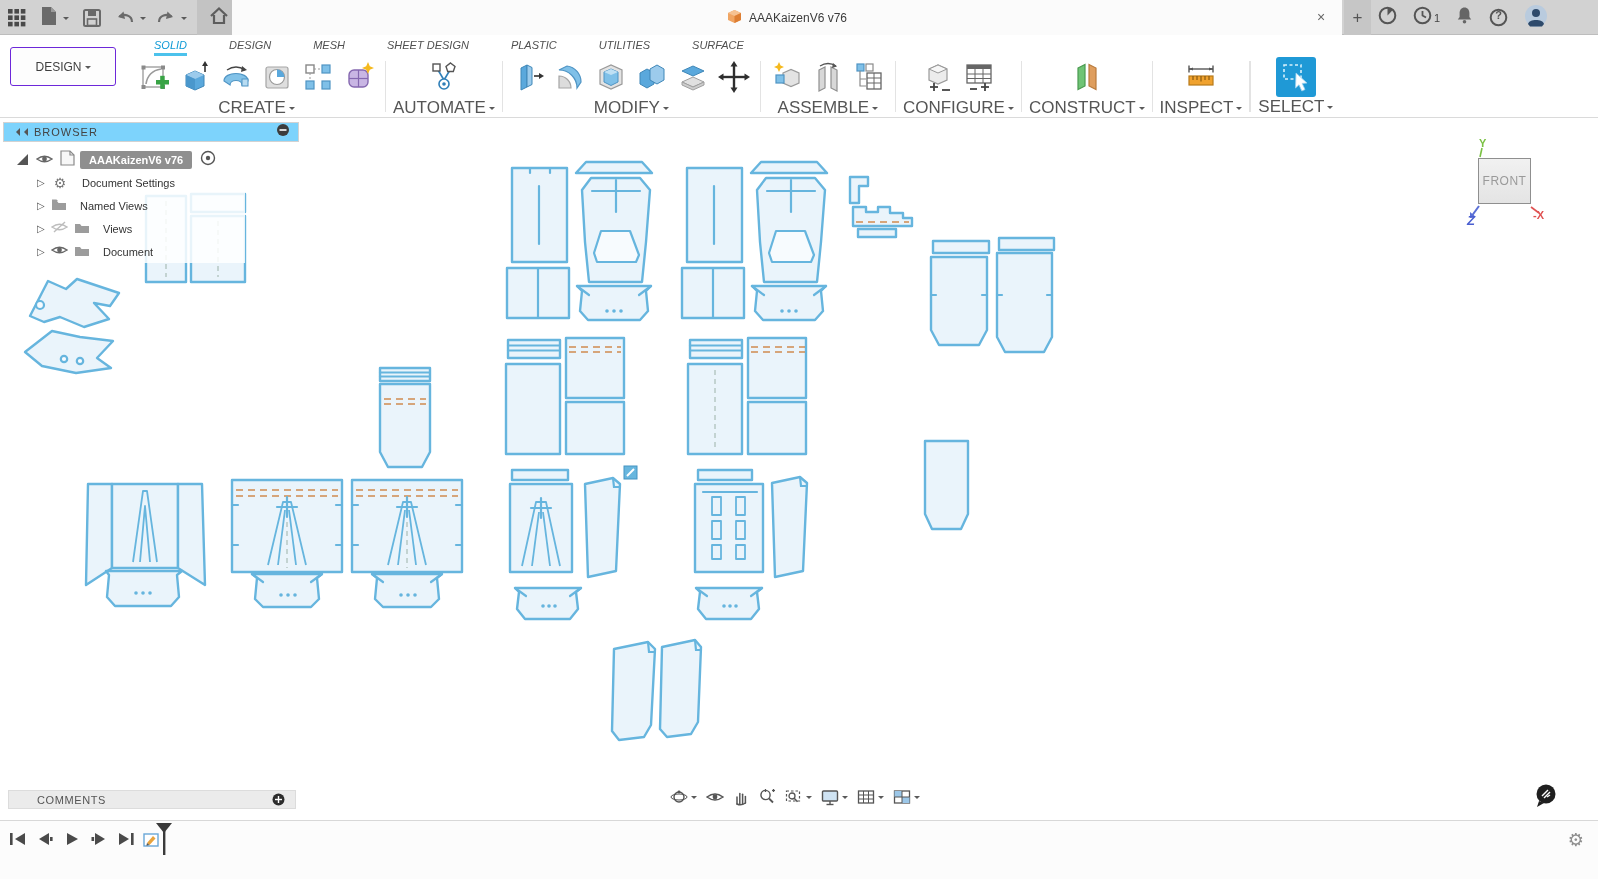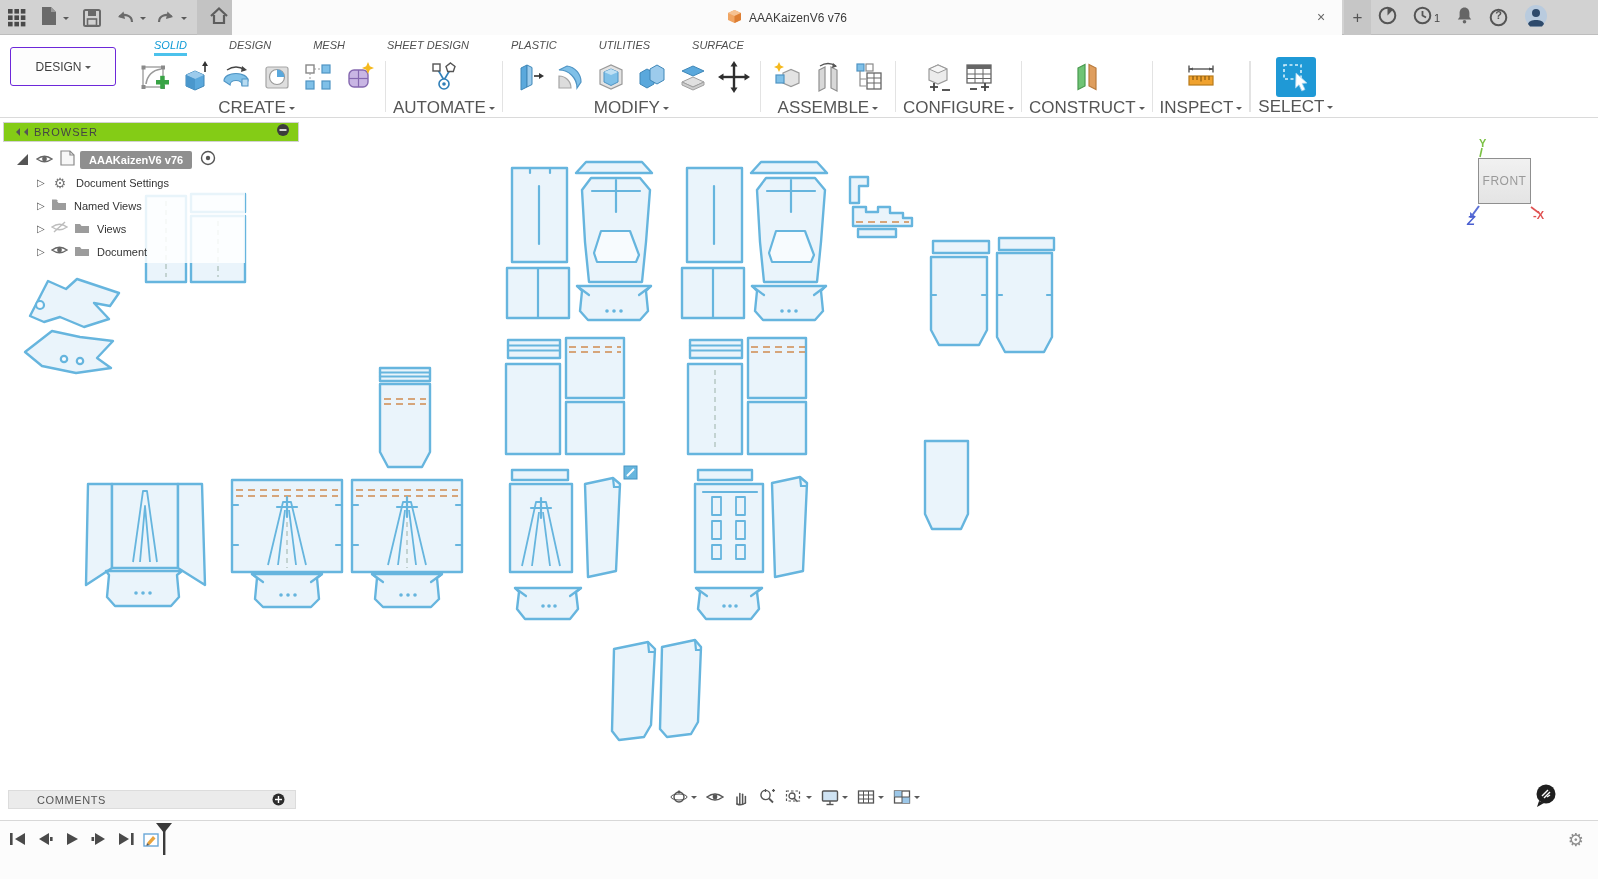--- a/index.html
+++ b/index.html
@@ -40,31 +40,31 @@
   .sketchsvg { position:absolute; top:0; left:0; }
   .s  { fill:#eaf4fb; stroke:#66b5de; stroke-width:2.4; stroke-linejoin:round; }
   .sw { fill:#f7fbfe; stroke:#66b5de; stroke-width:2.2; stroke-linejoin:round; }
   .sl { fill:none; stroke:#66b5de; stroke-width:2.2; stroke-linecap:round; }
   .sln{ fill:none; stroke:#66b5de; stroke-width:1.8; stroke-linejoin:round; }
   .sd { fill:none; stroke:#cf8a50; stroke-width:1.6; stroke-dasharray:7 5; }
   .sg { fill:none; stroke:#a9bdb6; stroke-width:1.2; stroke-dasharray:5 4; }
   .dot{ fill:#66b5de; stroke:none; }
   
   .browser { position:absolute; left:3px; top:3px; width:296px; z-index:5; }
-  .browser-header { height:20px; background:#84cc16; border:1px solid #d2d2d2; display:flex; align-items:center; padding:0 8px; }
+  .browser-header { height:20px; background:#7dd3fc; border:1px solid #d2d2d2; display:flex; align-items:center; padding:0 8px; }
   .browser-title { font-size:11px; color:#444; letter-spacing:1px; margin-left:6px; }
   .tri-l { width:0; height:0; border:4px solid transparent; border-right-color:#555; display:inline-block; }
   .minus-ico { margin-left:auto; }
   .btree { margin-top:6px; }
   .brow { display:flex; align-items:center; height:23px; background:rgba(255,255,255,0.85); padding-left:14px; width:252px; }
   .brow.child { padding-left:34px; width:242px; }
   .arrow-g { font-size:10px; color:#555; width:14px; }
   .root-tri { width:0; height:0; border-bottom:11px solid #555; border-left:11px solid transparent; margin-right:8px; }
   .root-pill { background:#8f8f8f; color:#fff; font-size:11px; font-weight:bold; padding:3px 9px; border-radius:2px; margin-left:5px; }
-  .blabel { font-size:11px; color:#333; margin-left:7px; }
+  .blabel { font-size:11px; color:#333; margin-left:13px; }
   .gear-g { font-size:14px; color:#787878; width:18px; text-align:center; }
   
   .viewcube { position:absolute; left:1467px; top:18px; width:120px; height:100px; z-index:4; }
   .vc-face { position:absolute; left:11px; top:21px; width:53px; height:46px; background:linear-gradient(#f1f1f1,#e4e4e4); border:1px solid #8f8f8f; display:flex; align-items:center; justify-content:center; font-size:12px; color:#9a9a9a; letter-spacing:0.5px; }
   .vc-y { position:absolute; left:12px; top:0px; color:#7ac143; font-size:11px; font-weight:bold; }
   .vc-x { position:absolute; left:66px; top:72px; color:#e05252; font-size:11px; font-weight:bold; }
   .vc-z { position:absolute; left:0px; top:76px; color:#4a5fd0; font-size:13px; font-weight:bold; font-style:italic; }
   
   .comments { position:absolute; left:8px; top:671px; width:288px; height:19px; background:#ebebeb; border:1px solid #dcdcdc; display:flex; align-items:center; z-index:4;gap:21px; }
   .comments-label { font-size:11px; color:#555; letter-spacing:0.6px; margin-left:28px; }

